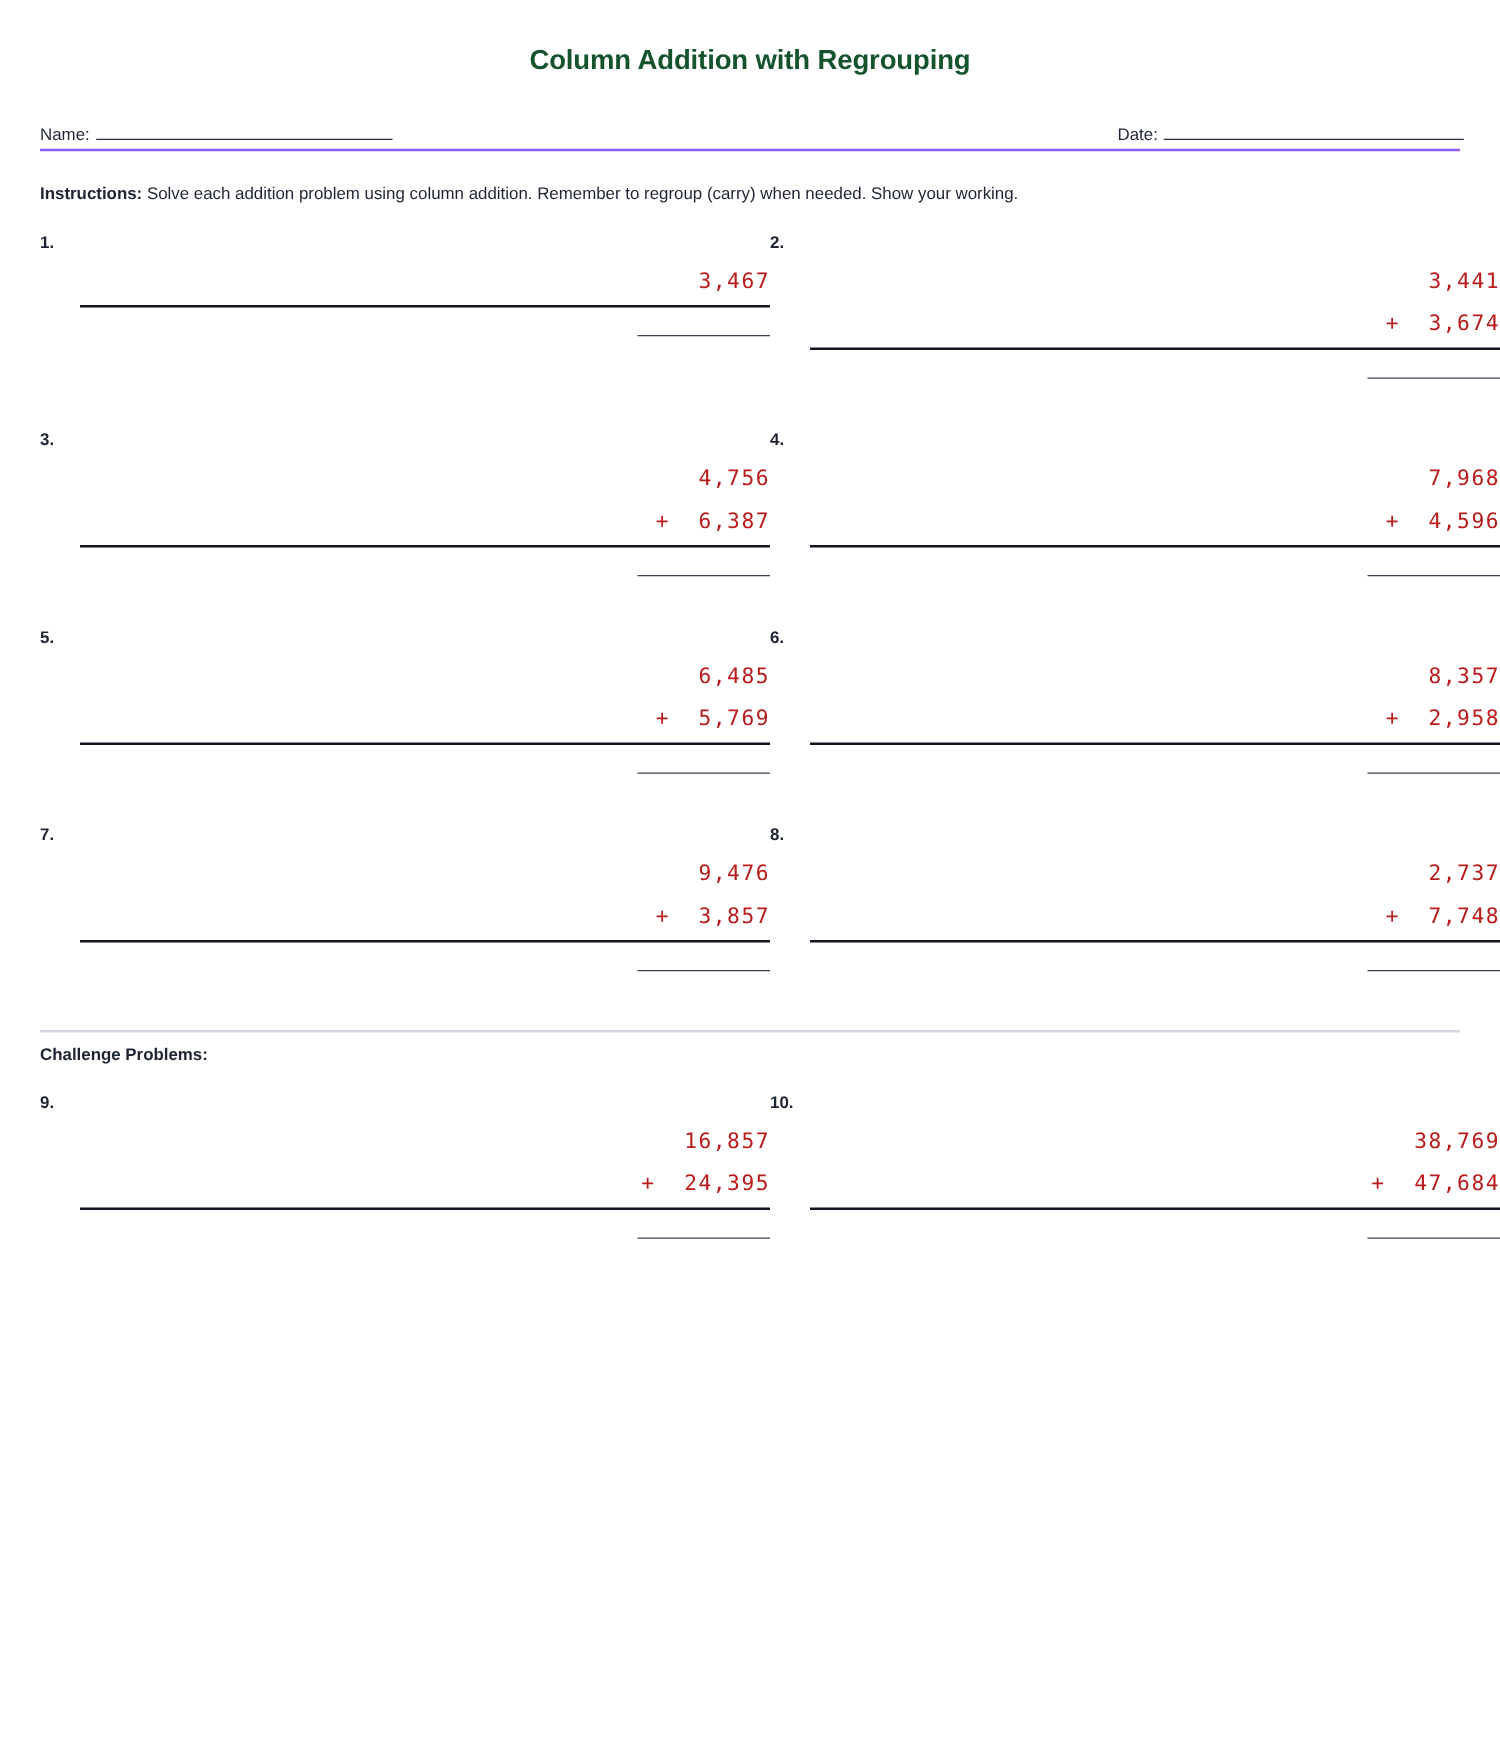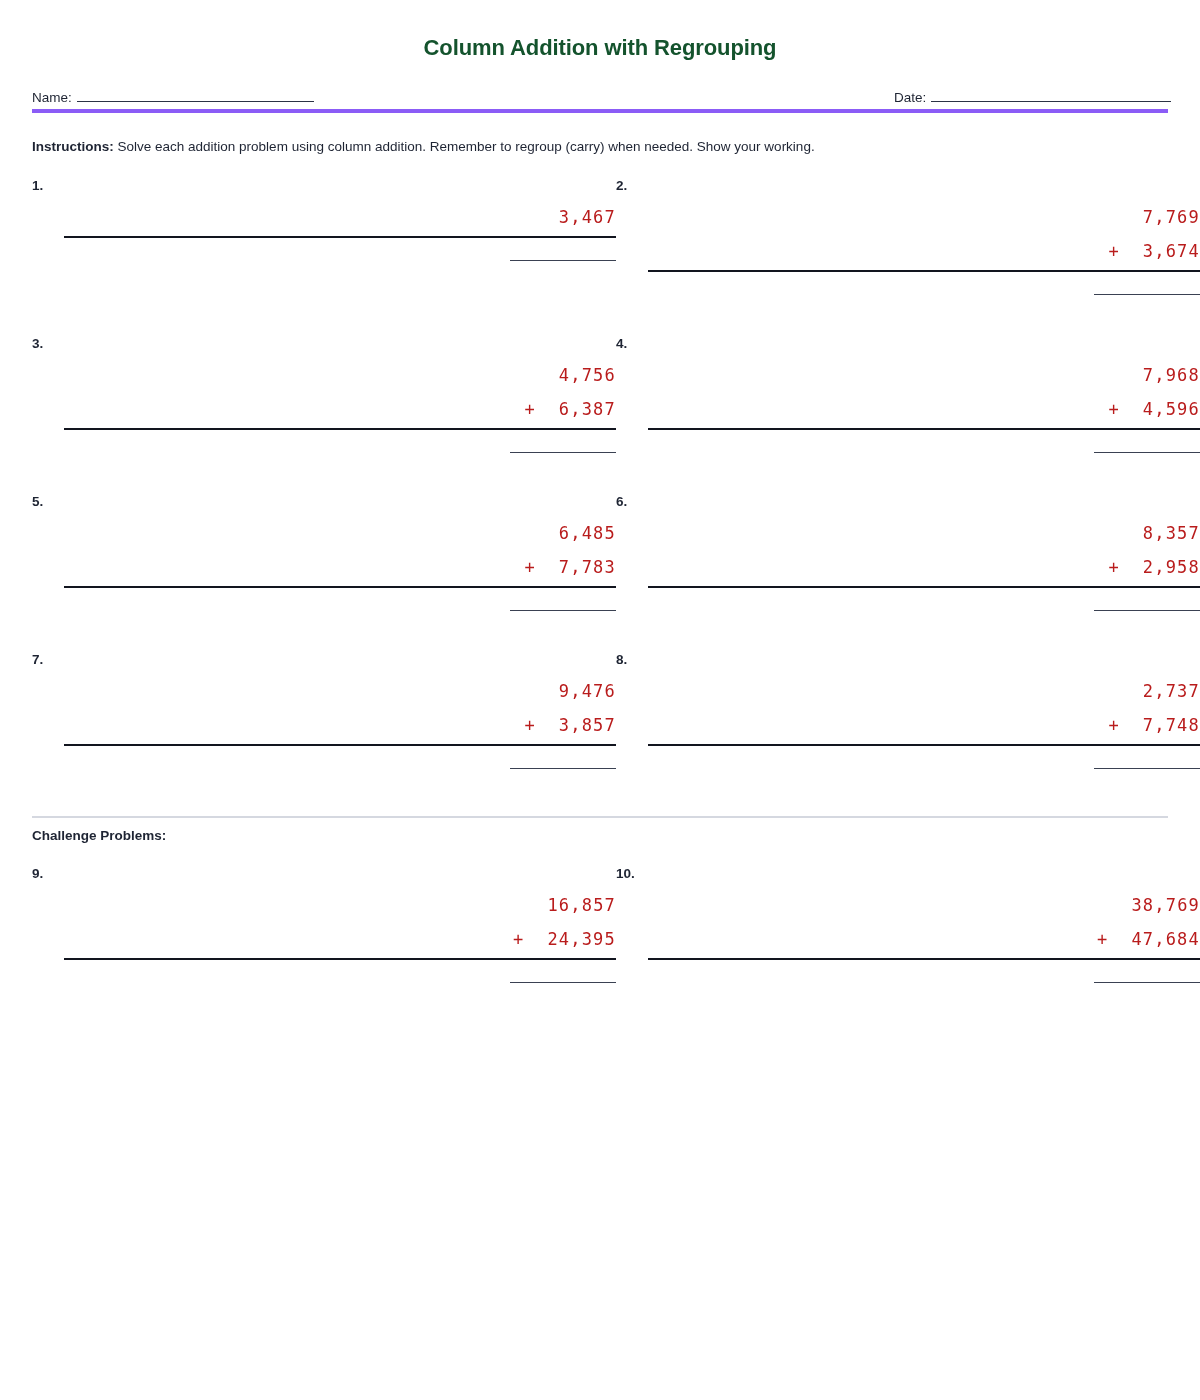--- a/index.html
+++ b/index.html
@@ -33,23 +33,23 @@
     letter-spacing: -0.1px;
     color: #14532d;
     margin: 0;
     padding-top: 34px;
     line-height: 28px;
   }
 
   
   .namedate {
     position: relative;
-    margin-top: 21px;
+    margin-top: 31px;
     height: 26px;
-    border-bottom: 4px solid #8b5cf6;
+    border-bottom: 2px solid #8b5cf6;
   }
   .nd-field {
     position: absolute;
     bottom: 3px;
     font-size: 13.5px;
     line-height: 16px;
     color: #1e2433;
     white-space: nowrap;
   }
   .nd-name { left: 0; }
@@ -167,21 +167,21 @@
       <div class="pbody">
         <div class="operand-row">3,467</div>
         <div class="rule-thick"></div>
         <div class="answer-blank"></div>
       </div>
     </div>
 
     <div class="problem">
       <span class="pnum">2.</span>
       <div class="pbody">
-        <div class="operand-row">7,769</div>
+        <div class="operand-row">3,441</div>
         <div class="operand-row">+  3,674</div>
         <div class="rule-thick"></div>
         <div class="answer-blank"></div>
       </div>
     </div>
 
     <div class="problem">
       <span class="pnum">3.</span>
       <div class="pbody">
         <div class="operand-row">4,756</div>
@@ -198,21 +198,21 @@
         <div class="operand-row">+  4,596</div>
         <div class="rule-thick"></div>
         <div class="answer-blank"></div>
       </div>
     </div>
 
     <div class="problem">
       <span class="pnum">5.</span>
       <div class="pbody">
         <div class="operand-row">6,485</div>
-        <div class="operand-row">+  7,783</div>
+        <div class="operand-row">+  5,769</div>
         <div class="rule-thick"></div>
         <div class="answer-blank"></div>
       </div>
     </div>
 
     <div class="problem">
       <span class="pnum">6.</span>
       <div class="pbody">
         <div class="operand-row">8,357</div>
         <div class="operand-row">+  2,958</div>

